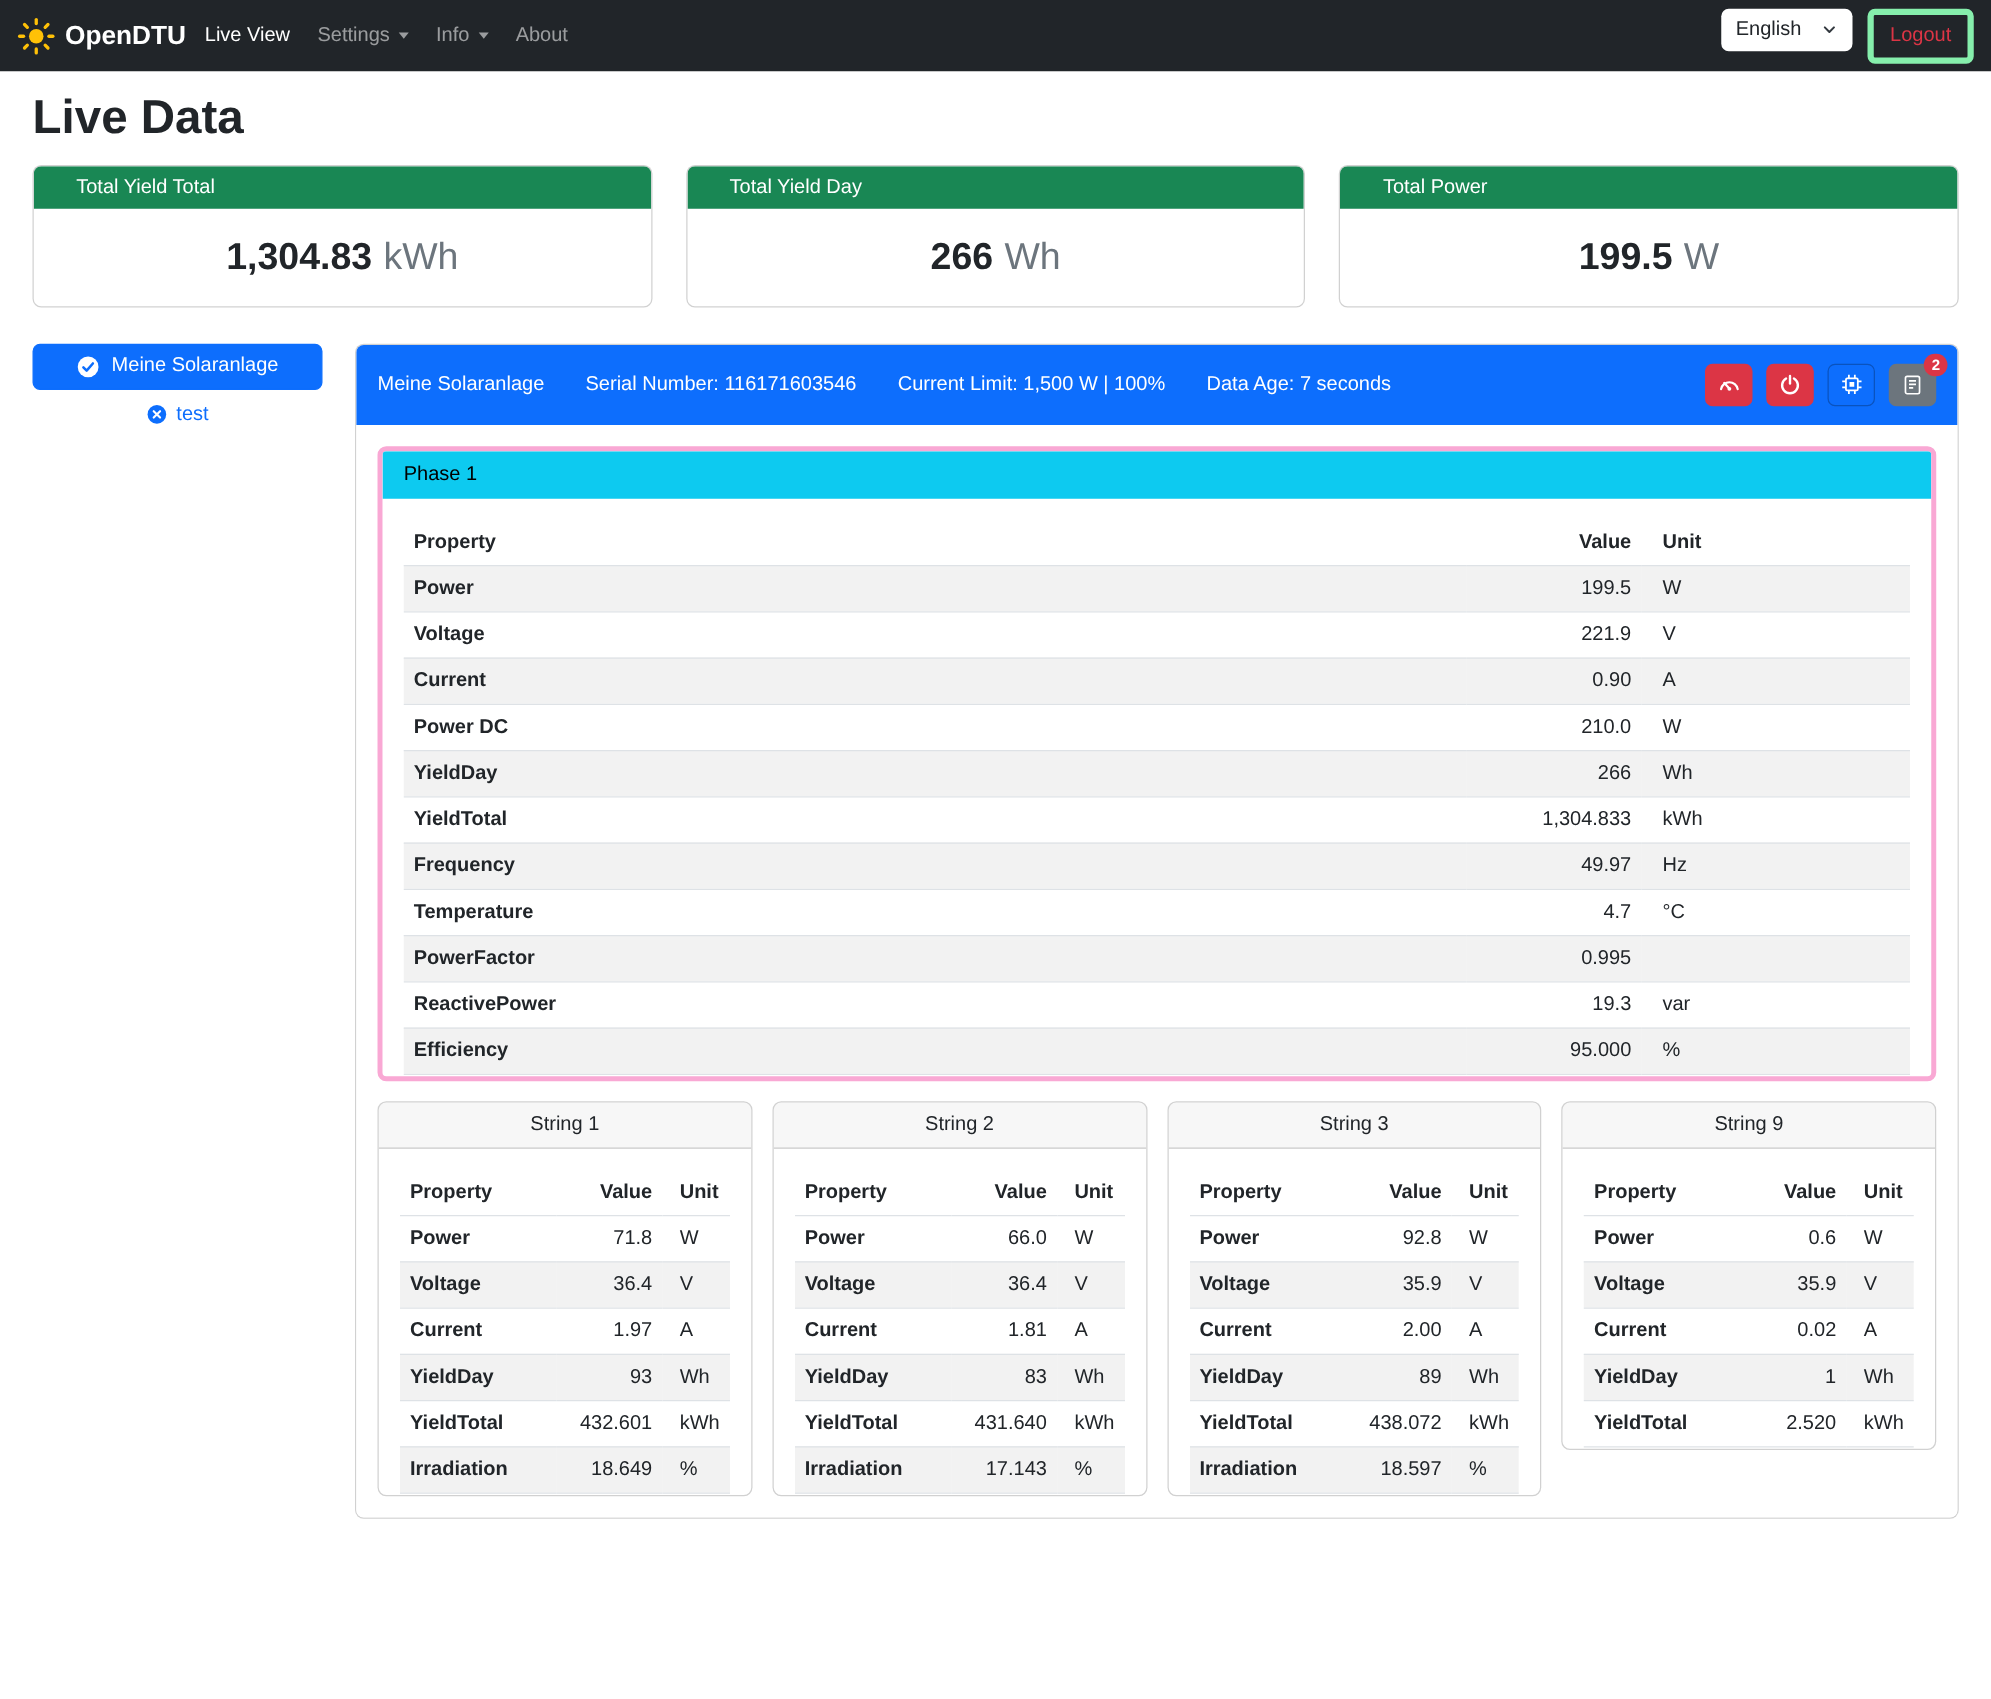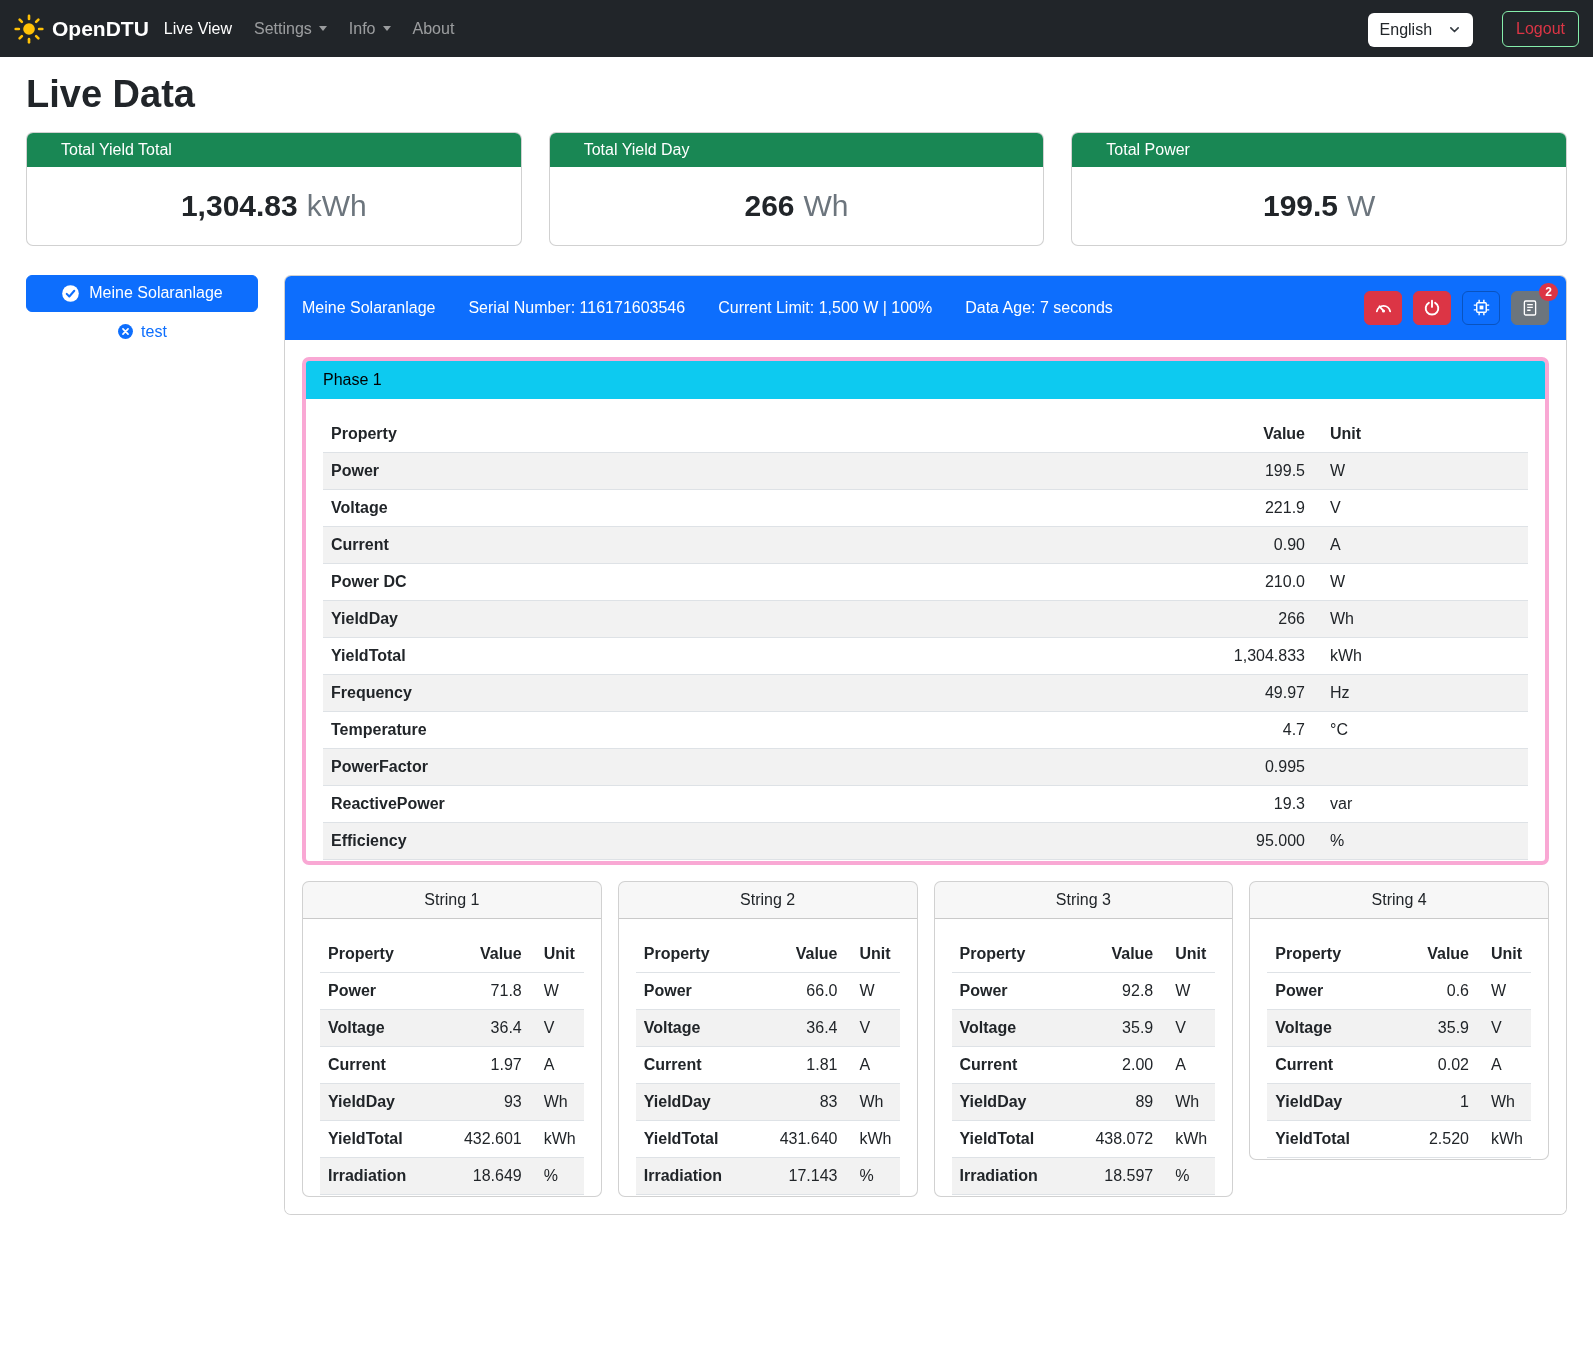--- a/index.html
+++ b/index.html
@@ -40,34 +40,34 @@
     align-items: center;
   }
   .nav-link.active { color: #fff; }
   .caret {
     display: inline-block;
     margin-left: 7px;
     border-left: 4px solid transparent;
     border-right: 4px solid transparent;
     border-top: 5px solid currentColor;
   }
-  .nav-right { margin-left: auto; display: flex; gap: 29px; align-items: flex-end; }
+  .nav-right { margin-left: auto; display: flex; gap: 12px; align-items: flex-start; }
   .lang-select {
     background: #fff;
     color: #212529;
     border-radius: 6px;
     padding: 8px 12px;
     display: flex;
     align-items: center;
     gap: 16px;
     cursor: pointer;
   }
   .logout-btn {
     background: transparent;
-    border: 1px solid #86efac;
+    border: 5px solid #86efac;
     color: #dc3545;
     border-radius: 6px;
     padding: 8px 13px;
     font-size: 16px;
     font-family: inherit;
     cursor: pointer;
   }
 
   
   .container { padding: 0 26px; }
@@ -564,21 +564,21 @@
                       <th class="prop">Irradiation</th>
                       <td class="val">18.597</td>
                       <td class="unit">%</td>
                     </tr>
                 </tbody>
               </table>
             </div>
           </div>
 
           <div class="string-card">
-            <div class="string-card-header">String 4</div>
+            <div class="string-card-header">String 9</div>
             <div class="card-body">
               <table class="data-table string-table">
                 <thead>
                   <tr>
                     <th class="prop">Property</th>
                     <th class="val">Value</th>
                     <th class="unit">Unit</th>
                   </tr>
                 </thead>
                 <tbody>

